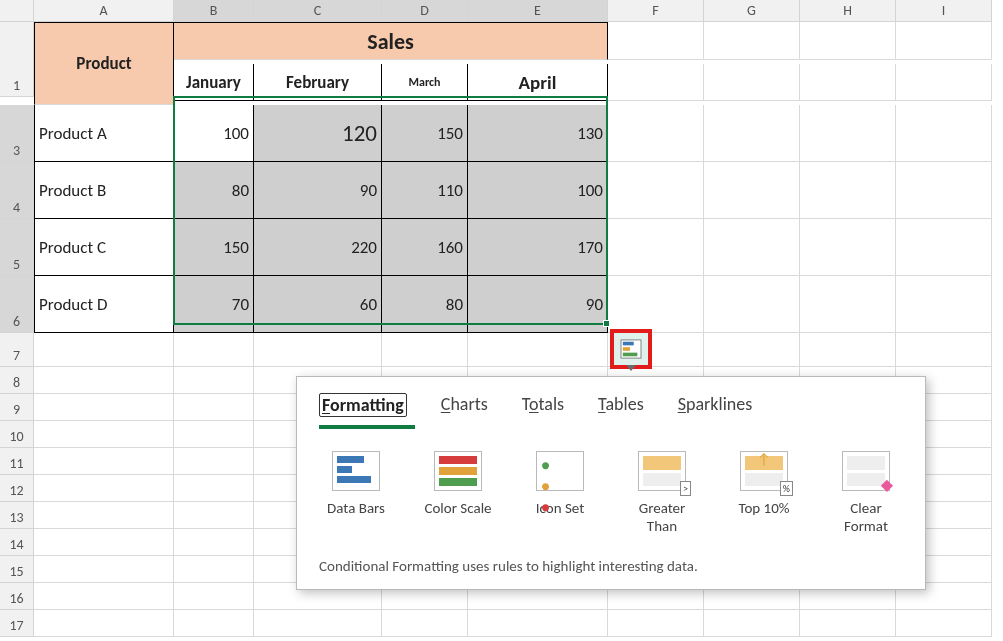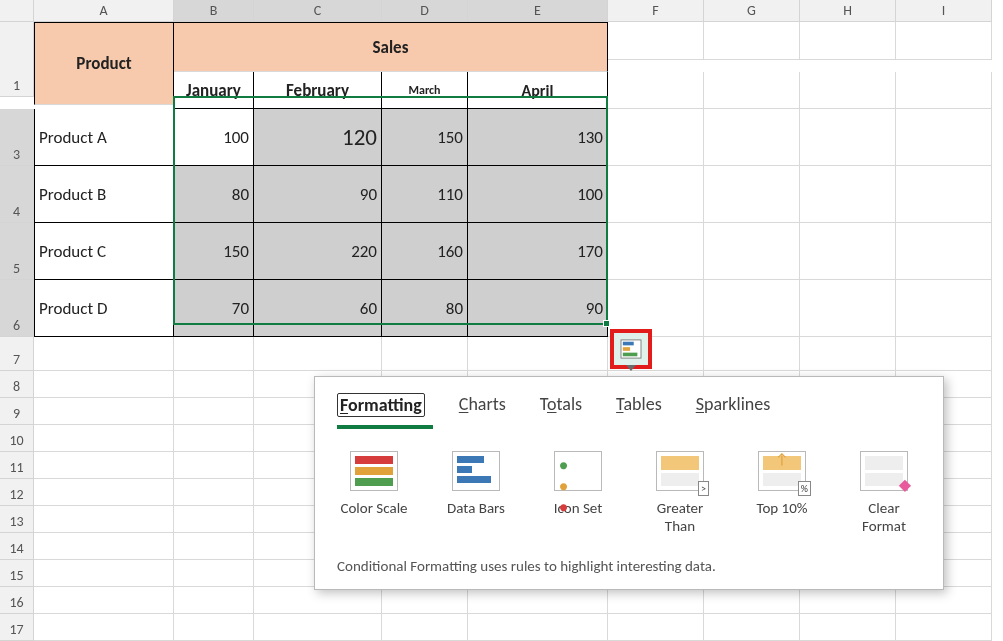--- a/index.html
+++ b/index.html
@@ -117,30 +117,30 @@
   <div class="hcell">F</div>
   <div class="hcell">G</div>
   <div class="hcell">H</div>
   <div class="hcell">I</div>
 
   <div class="rowhdr" style="grid-row: span 2; height:75px">
         <span>1</span>
         <br>
       </div>
   <div class="cell peach bold center tborder-l tborder-t tborder-r" style="grid-row: span 2; height:83px; font-size:17px">Product</div>
-  <div class="cell peach bold center tborder-t tborder-r" style="grid-column: span 4; height:50px; font-size:17px">Sales</div>
+  <div class="cell peach bold center tborder-t tborder-r" style="grid-column: span 4; height:38px; font-size:22px">Sales</div>
   <div class="cell" style="height:38px"></div>
   <div class="cell" style="height:38px"></div>
   <div class="cell" style="height:38px"></div>
   <div class="cell" style="height:38px"></div>
 
   <div class="cell bold center tborder-r tborder-b" style="height:37px;font-size:17px">January</div>
   <div class="cell bold center tborder-r tborder-b" style="height:37px;font-size:17px">February</div>
   <div class="cell bold center tborder-r tborder-b" style="height:37px;font-size:12px">March</div>
-  <div class="cell bold center tborder-r tborder-b" style="height:37px;font-size:16px">April</div>
+  <div class="cell bold center tborder-r tborder-b" style="height:37px;font-size:19px">April</div>
   <div class="cell" style="height:37px"></div>
   <div class="cell" style="height:37px"></div>
   <div class="cell" style="height:37px"></div>
   <div class="cell" style="height:37px"></div>
 
   <div class="rowhdr tallrow" style="background:#d7d7d7">3</div>
   <div class="cell tallrow tborder-l tborder-r tborder-b" style="font-size:17px">Product A</div>
   <div class="cell tallrow right tborder-r tborder-b active" style="font-size:17px">100</div>
   <div class="cell tallrow right tborder-r tborder-b selfill" style="font-size:23px">120</div>
   <div class="cell tallrow right tborder-r tborder-b selfill" style="font-size:17px">150</div>
@@ -302,52 +302,52 @@
 <div class="qa-btn" style="left:610px; top:329px;">
   <svg viewBox="0 0 24 22">
     <rect x="1" y="1" width="22" height="20" fill="#fff" stroke="#7a7a7a"></rect>
     <rect x="3" y="3" width="12" height="4" fill="#3b78b5"></rect>
     <rect x="3" y="9" width="8" height="4" fill="#e2a23b"></rect>
     <rect x="3" y="15" width="16" height="4" fill="#4f9e4f"></rect>
   </svg>
   <div class="qa-pointer"></div>
 </div>
 
-<div class="panel" style="left:314px; top:376px;">
+<div class="panel" style="left:296px; top:376px;">
   <div class="tabs">
     <span class="tab active"><u>F</u><span></span>ormatting</span>
     <span class="tab"><u>C</u>harts</span>
     <span class="tab">T<u>o</u>tals</span>
     <span class="tab"><u>T</u>ables</span>
     <span class="tab"><u>S</u>parklines</span>
   </div>
   <div class="tab-underline"></div>
 
   <div class="opts">
     <div class="opt">
       <div class="ico">
+        <div class="row3">
+              <div class="bar" style="background:#3b78b5;max-width:70%"></div>
+            </div>
+        <div class="row3">
+              <div class="bar" style="background:#3b78b5;max-width:40%"></div>
+            </div>
+        <div class="row3">
+              <div class="bar" style="background:#3b78b5;max-width:90%"></div>
+            </div>
+      </div>
+      <span>Data Bars</span>
+    </div>
+    <div class="opt">
+      <div class="ico">
         <div class="bar" style="background:#d73c3c"></div>
         <div class="bar" style="background:#e2a23b"></div>
         <div class="bar" style="background:#4f9e4f"></div>
       </div>
       <span>Color Scale</span>
-    </div>
-    <div class="opt">
-      <div class="ico">
-        <div class="row3">
-              <div class="bar" style="background:#3b78b5;max-width:70%"></div>
-            </div>
-        <div class="row3">
-              <div class="bar" style="background:#3b78b5;max-width:40%"></div>
-            </div>
-        <div class="row3">
-              <div class="bar" style="background:#3b78b5;max-width:90%"></div>
-            </div>
-      </div>
-      <span>Data Bars</span>
     </div>
     <div class="opt">
       <div class="ico" style="align-items:flex-start">
         <div class="row3">
               <span style="color:#4f9e4f">●</span>
               <div class="bar" style="background:#eee"></div>
             </div>
         <div class="row3">
               <span style="color:#e2a23b">●</span>
               <div class="bar" style="background:#eee"></div>

